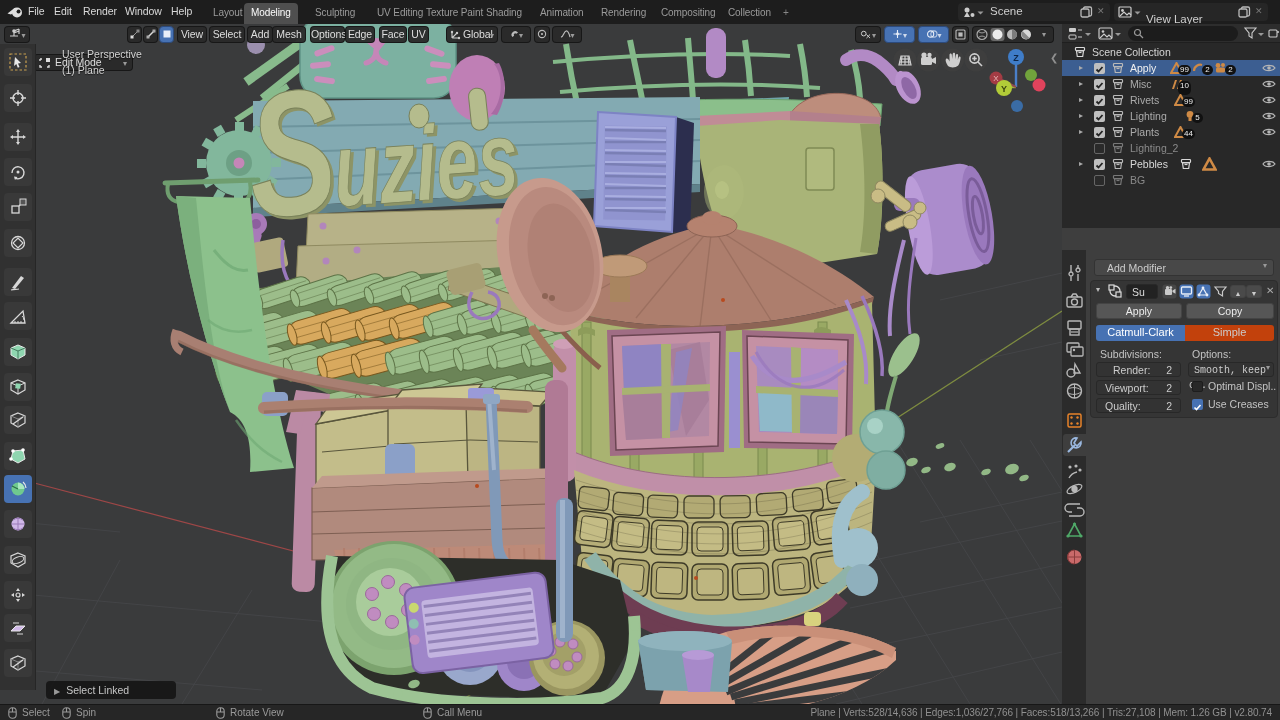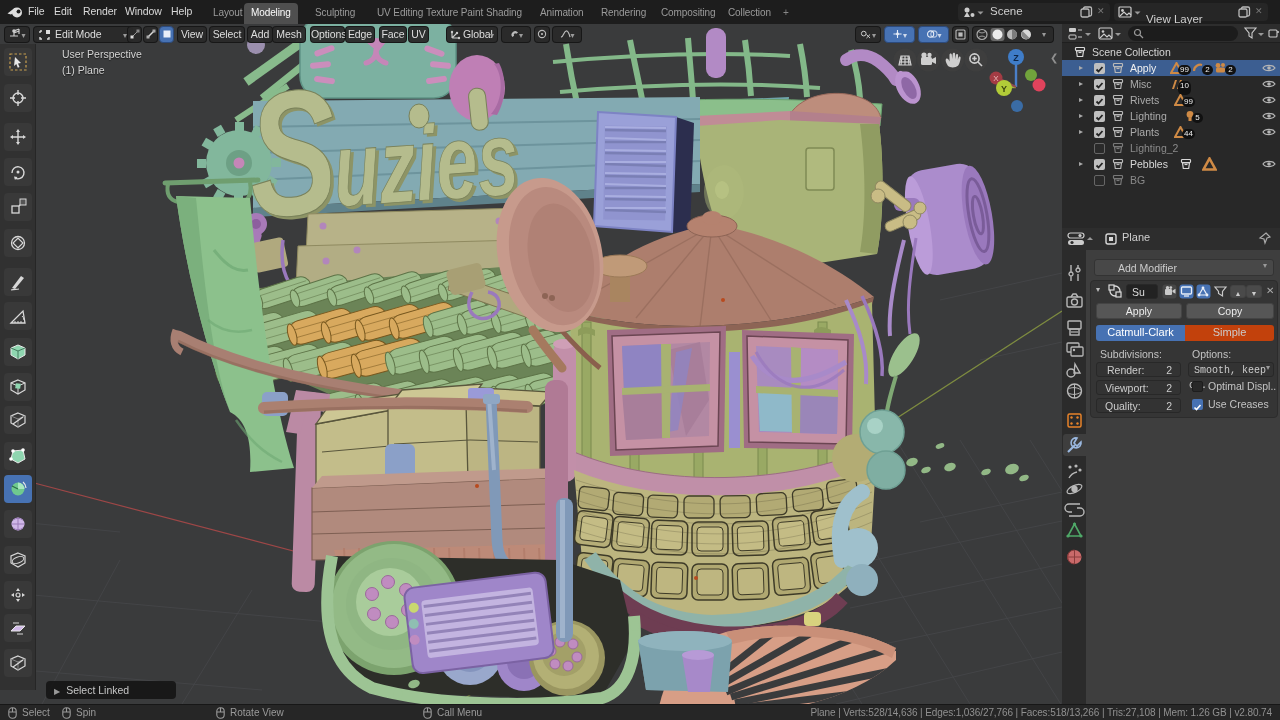--- a/index.html
+++ b/index.html
@@ -798,21 +798,21 @@
           <rect x="1" y="3" width="8" height="8" rx="1.5" fill="#2a2a2a" stroke="#bbb" stroke-width="1.3"></rect>
         </svg>
         <span class="abs" style="left:141px;top:3px;color:#777;font-size:9px;">✕</span>
       </div>
 </div>
 
 <div class="pill" style="left:4px;width:26px;"><svg width="13" height="11" viewBox="0 0 13 11" style="vertical-align:-1px">
         <path d="M1,8 h8 M5,8 v-5 l5,-2 M5,5 l5,-2 M10,1 v5" stroke="#ccc" stroke-width="1.2" fill="none"></path>
         <circle cx="5" cy="3" r="1.8" fill="#ccc"></circle>
       </svg><span style="color:#9a9a9a;font-size:8px;">▾</span></div>
-<div class="pill" style="left:33px;width:100px;text-align:left;padding-left:21px;">Edit Mode<span class="abs" style="right:5px;top:1px;color:#9a9a9a;font-size:8px;">▾</span><svg class="abs" style="left:4px;top:2px" width="13" height="12" viewBox="0 0 13 12">
+<div class="pill" style="left:33px;width:100px;text-align:left;padding-left:21px;margin-top:28px;">Edit Mode<span class="abs" style="right:5px;top:1px;color:#9a9a9a;font-size:8px;">▾</span><svg class="abs" style="left:4px;top:2px" width="13" height="12" viewBox="0 0 13 12">
         <path d="M2,2 h2 m5,0 h2 v2 m0,4 v2 h-2 m-5,0 h-2 v-2 m0,-4 v-2" stroke="#ddd" stroke-width="1.4" fill="none"></path>
         <rect x="8" y="1" width="4" height="4" fill="#ddd"></rect>
       </svg></div>
 <div class="pill" style="left:127px;width:15px;"><svg width="10" height="10" viewBox="0 0 10 10" style="margin-top:2px">
         <path d="M2,8 L8,2" stroke="#999" stroke-width="1"></path>
         <rect x="0.5" y="6.5" width="3" height="3" fill="#ddd"></rect>
         <rect x="6.5" y="0.5" width="3" height="3" fill="#888"></rect>
       </svg></div>
 <div class="pill" style="left:143px;width:15px;"><svg width="10" height="10" viewBox="0 0 10 10" style="margin-top:2px">
         <path d="M2,8 L8,2" stroke="#ddd" stroke-width="1.4"></path>
@@ -1187,37 +1187,20 @@
         <div class="abs" style="left:32px;top:2.5px;width:11px;height:11px;background:#2a2a2a;border:1px solid #666;border-radius:2px;"></div>
         <svg class="abs" style="left:50px;top:2px" width="12" height="12" viewBox="0 0 12 12">
           <rect x="1.5" y="1.5" width="9" height="3" rx="0.8" fill="none" stroke="#787878" stroke-width="1.2"></rect>
           <path d="M2.5,5 h7 l-0.8,5.5 h-5.4 Z" fill="none" stroke="#787878" stroke-width="1.2"></path>
           <path d="M4.5,6.5 h3" stroke="#787878" stroke-width="1.2"></path>
         </svg>
         <span class="abs" style="left:68px;color:#8a8a8a;">BG</span>
       </div>
 </div>
 <div id="props">
-<div id="prophead">
-<svg class="abs" style="left:5px;top:4px" width="30" height="14" viewBox="0 0 30 14">
-          <rect x="1" y="1" width="16" height="5" rx="2.5" fill="none" stroke="#ccc" stroke-width="1.2"></rect>
-          <rect x="1" y="8" width="16" height="5" rx="2.5" fill="#ccc"></rect>
-          <circle cx="13" cy="3.5" r="1.6" fill="#ccc"></circle>
-          <circle cx="5" cy="10.5" r="1.6" fill="#2d2d2d"></circle>
-          <path d="M21,7 l3,-3 l0,6 z" fill="#999" transform="rotate(90 23 7)"></path>
-        </svg>
-<svg class="abs" style="left:42px;top:4px" width="14" height="14" viewBox="0 0 14 14">
-          <rect x="2" y="2" width="10" height="10" rx="2" fill="none" stroke="#d8d8d8" stroke-width="1.4"></rect>
-          <rect x="5" y="5" width="4" height="4" fill="#d8d8d8"></rect>
-        </svg>
-<span class="abs" style="left:60px;top:3px;font-size:11px;color:#d0d0d0;">Plane</span>
-<svg class="abs" style="left:196px;top:3px" width="14" height="14" viewBox="0 0 14 14">
-          <path d="M8,2 L12,6 L9,7 L7,12 L6,8 L2,7 Z" fill="none" stroke="#aaa" stroke-width="1.2"></path>
-        </svg>
-</div>
 <div id="proptabs"></div>
 <div class="abs" style="left:1px;top:34px;width:23px;height:22px;"><svg width="23" height="22" viewBox="0 0 23 22">
           <path d="M8,3 v7 M8,14 v5 M8,10 a2,2 0 1 0 0.01,0" stroke="#b8b8b8" stroke-width="1.4" fill="none"></path>
           <path d="M15,3 v3 M15,12 v7 M15,6 a2,2 0 1 1 -0.01,0" stroke="#b8b8b8" stroke-width="1.4" fill="none"></path>
         </svg></div>
 <div class="abs" style="left:1px;top:62px;width:23px;height:22px;"><svg width="23" height="22" viewBox="0 0 23 22">
           <rect x="4" y="7" width="15" height="10" rx="1.5" fill="none" stroke="#b8b8b8" stroke-width="1.4"></rect>
           <path d="M8,7 L10,4 h3 l2,3" fill="none" stroke="#b8b8b8" stroke-width="1.4"></path>
           <circle cx="11.5" cy="12" r="3" fill="none" stroke="#b8b8b8" stroke-width="1.4"></circle>
         </svg></div>
@@ -1267,21 +1250,21 @@
           <path d="M11.5,4 L18,16 L5,16 Z" fill="none" stroke="#4fa868" stroke-width="1.6"></path>
           <circle cx="11.5" cy="4" r="1.6" fill="#4fa868"></circle>
           <circle cx="18" cy="16" r="1.6" fill="#4fa868"></circle>
           <circle cx="5" cy="16" r="1.6" fill="#4fa868"></circle>
         </svg></div>
 <div class="abs" style="left:1px;top:318px;width:23px;height:22px;"><svg width="23" height="22" viewBox="0 0 23 22">
           <circle cx="11.5" cy="11" r="7" fill="#c96a6a"></circle>
           <path d="M11.5,4 a7,7 0 0 0 0,14 M8,5 a7,7 0 0 0 0,12" stroke="#8a3c3c" stroke-width="1" fill="none"></path>
           <path d="M4.5,11 h14 M11.5,4 v14" stroke="#8a3c3c" stroke-width="1" fill="none"></path>
         </svg></div>
-<div class="field" style="left:32px;top:31px;width:180px;height:17px;background:#484848;border-color:#333;"><span style="margin-left:23px;line-height:16px;">Add Modifier</span><span class="abs" style="right:6px;top:1px;color:#999;font-size:8px;">▾</span></div>
+<div class="field" style="left:32px;top:31px;width:180px;height:17px;background:#484848;border-color:#333;"><span style="margin-left:12px;line-height:16px;">Add Modifier</span><span class="abs" style="right:6px;top:1px;color:#999;font-size:8px;">▾</span></div>
 <div class="abs" style="left:28px;top:52px;width:188px;height:138px;background:#353535;border:1px solid #2c2c2c;border-radius:4px;"></div>
 <span class="abs" style="left:34px;top:57px;color:#bbb;font-size:8px;">▾</span>
 <svg class="abs" style="left:46px;top:56px" width="14" height="14" viewBox="0 0 14 14">
         <circle cx="7" cy="7" r="5" fill="none" stroke="#ddd" stroke-width="1.3"></circle>
         <rect x="1" y="1" width="5" height="5" fill="#353535" stroke="#ddd" stroke-width="1.2"></rect>
         <rect x="8" y="8" width="5" height="5" fill="#353535" stroke="#ddd" stroke-width="1.2"></rect>
       </svg>
 <div class="field" style="left:64px;top:56px;width:32px;height:15px;background:#222;"><span style="margin-left:5px;font-size:10.5px;color:#ddd;line-height:14px;">Su</span></div>
 <svg class="abs" style="left:100px;top:56px" width="15" height="15" viewBox="0 0 15 15">
         <rect x="0.5" y="0.5" width="14" height="14" rx="3" fill="#464646"></rect>
@@ -1307,21 +1290,21 @@
       </svg>
 <div class="btn" style="left:168px;top:57px;width:16px;height:13px;background:#4a4a4a;"><span style="font-size:7px;color:#ccc;">▲</span></div>
 <div class="btn" style="left:184px;top:57px;width:16px;height:13px;background:#4a4a4a;"><span style="font-size:7px;color:#ccc;">▼</span></div>
 <span class="abs" style="left:204px;top:57px;color:#aaa;font-size:10px;">✕</span>
 <div class="btn" style="left:34px;top:75px;width:86px;height:16px;line-height:15px;">Apply</div>
 <div class="btn" style="left:124px;top:75px;width:88px;height:16px;line-height:15px;">Copy</div>
 <div class="abs" style="left:34px;top:97px;width:89px;height:16px;background:#4772b3;border-radius:3px 0 0 3px;font-size:11px;color:#fff;text-align:center;line-height:15px;">Catmull-Clark</div>
 <div class="abs" style="left:123px;top:97px;width:89px;height:16px;background:#c2410c;border-radius:0 3px 3px 0;font-size:11px;color:#ccc;text-align:center;line-height:15px;">Simple</div>
 <div class="lab" style="left:38px;top:120px;">Subdivisions:</div>
 <div class="lab" style="left:130px;top:120px;">Options:</div>
-<div class="field" style="left:34px;top:134px;width:85px;height:15px;"><span style="margin-left:10px;line-height:14px;">Render:</span><span class="abs" style="right:8px;top:0;line-height:14px;">2</span></div>
+<div class="field" style="left:34px;top:134px;width:85px;height:15px;"><span style="margin-left:16px;line-height:14px;">Render:</span><span class="abs" style="right:8px;top:0;line-height:14px;">2</span></div>
 <div class="field" style="left:34px;top:152px;width:85px;height:15px;"><span style="margin-left:8px;line-height:14px;">Viewport:</span><span class="abs" style="right:8px;top:0;line-height:14px;">2</span></div>
 <div class="field" style="left:34px;top:170px;width:85px;height:15px;"><span style="margin-left:8px;line-height:14px;">Quality:</span><span class="abs" style="right:8px;top:0;line-height:14px;">2</span></div>
 <div class="field" style="left:126px;top:134px;width:86px;height:15px;"><span style="margin-left:5px;line-height:14px;font-size:10px;font-family:Liberation Mono, monospace;">Smooth, keep c..</span><span class="abs" style="right:3px;top:0px;color:#999;font-size:8px;">▾</span></div>
 <div class="abs" style="left:130px;top:153px;width:11px;height:11px;background:#282828;border:1px solid #1d1d1d;border-radius:2px;"></div>
 <div class="lab" style="left:146px;top:152px;">Optimal Displ..</div>
 <div class="abs" style="left:130px;top:171px;width:11px;height:11px;background:#4772b3;border-radius:2px;"><svg width="11" height="11" viewBox="0 0 11 11">
           <path d="M2.5,5.5 L4.5,7.5 L8.5,3" stroke="#fff" stroke-width="1.6" fill="none"></path>
         </svg></div>
 <div class="lab" style="left:146px;top:170px;">Use Creases</div>
 </div>

